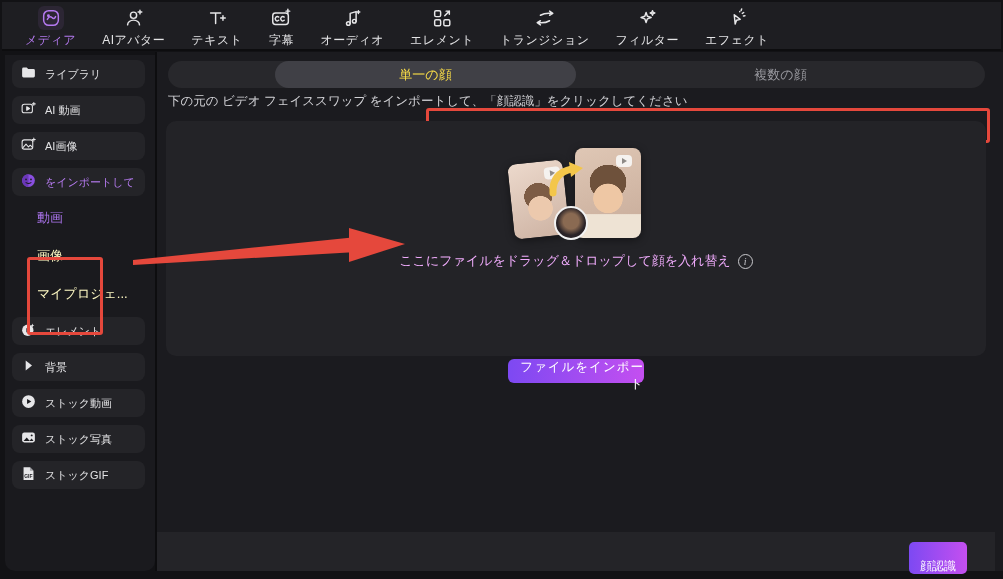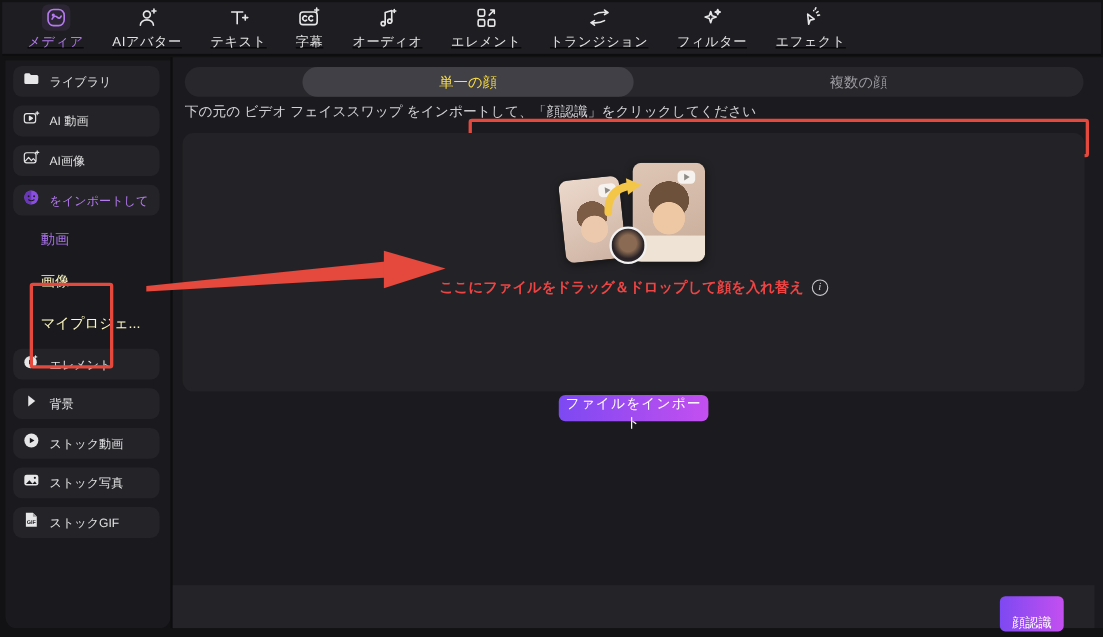--- a/index.html
+++ b/index.html
@@ -4,22 +4,22 @@
 <style>
   * { margin:0; padding:0; box-sizing:border-box; }
   html,body { width:1003px; height:579px; background:#0b0b0d; overflow:hidden;
     font-family:"Liberation Sans","DejaVu Sans",sans-serif; }
   .window { position:absolute; left:0; top:0; width:1003px; height:579px; background:#121215; }
 
   
   .toolbar { position:absolute; left:2px; top:2px; right:2px; height:49px;
     background:#1e1e22; border-bottom:2px solid #0d0d0f;
     display:flex; align-items:center; padding-left:10px; }
-  .tb-item { display:flex; flex-direction:column; align-items:center; justify-content:center;
-    padding:0 13px; height:100%; cursor:pointer; gap:2px;text-decoration:underline; }
+  .tb-item { display:flex; flex-direction:column; align-items:center; justify-content:flex-end;
+    padding:0 13px; height:100%; cursor:pointer; gap:2px; }
   .tb-icon { width:26px; height:24px; display:flex; align-items:center; justify-content:center;
     border-radius:6px; }
   .tb-item.active .tb-icon { background:#2c2634; }
   .tb-label { font-size:12px; color:#e4e4e6; letter-spacing:.5px; white-space:nowrap; }
   .tb-item.active .tb-label { color:var(--accent); }
   .tb-item svg { stroke:#e6e6e8; fill:none; stroke-width:1.6; stroke-linecap:round; stroke-linejoin:round; }
   .tb-item.active svg { stroke:var(--accent); }
 
   
   .sidebar { position:absolute; left:5px; top:55px; width:150px; height:516px;
@@ -64,30 +64,30 @@
   .play-badge::after { content:""; width:0; height:0; border-left:5px solid #8e8a86;
     border-top:3.5px solid transparent; border-bottom:3.5px solid transparent; margin-left:1px; }
   .play-badge.pb-left { left:35px; top:19px; transform:rotate(-6deg); }
   .play-badge.pb-right { left:107px; top:7px; }
   .swap-arrow { position:absolute; left:36px; top:12px; }
   .avatar { position:absolute; left:45px; top:58px; width:34px; height:34px; border-radius:50%;
     border:2px solid #f2f2f2;
     background: radial-gradient(circle at 50% 44%, #8a6a52 0 34%, #2a2327 62%); }
   .hint-row { position:absolute; left:0; right:0; top:131px; display:flex; align-items:center;
     justify-content:center; gap:7px; }
-  .hint { font-size:13px; font-weight:700; color:#ef4444; }
+  .hint { font-size:13px; font-weight:400; color:#f0abfc; }
   .info-badge { width:15px; height:15px; border:1.4px solid #c9c9cd; border-radius:50%;
     display:flex; align-items:center; justify-content:center; font-size:10px; color:#c9c9cd;
     font-family:"Liberation Serif","DejaVu Serif",serif; font-style:italic; }
   .or-row { position:absolute; left:0; right:0; top:157px; display:flex; justify-content:center; }
   .or-pill { background:#3c3c41; color:#bcbcc1; font-size:11px; padding:3px 9px; border-radius:5px; }
   .import-btn { position:absolute; left:50%; top:238px; transform:translateX(-50%);
     width:136px; height:24px; border:none; border-radius:6px; color:#fff; font-size:12.5px;
     font-family:inherit; cursor:pointer; letter-spacing:1px;
-    background:linear-gradient(90deg,var(--grad-start),var(--grad-end)); }
+    background:linear-gradient(90deg,var(--grad-start),var(--grad-end));text-align:right; }
 
   .bottombar { position:absolute; left:0; right:8px; top:480px; height:39px; background:#242428; }
   .recognize-btn { position:absolute; right:28px; top:10px; height:21px; padding:16px 11px;
     border:none; border-radius:5px; color:#fff; font-size:12px; font-family:inherit; cursor:pointer;
     background:linear-gradient(90deg,var(--grad-start),var(--grad-end)); }
 
   
   .anno { position:absolute; border:3px solid var(--annotation); border-radius:3px; pointer-events:none; }
   .anno-tabs { left:269px; top:56px; width:564px; height:35px; }
   .anno-side { left:22px; top:202px; width:76px; height:78px; }

